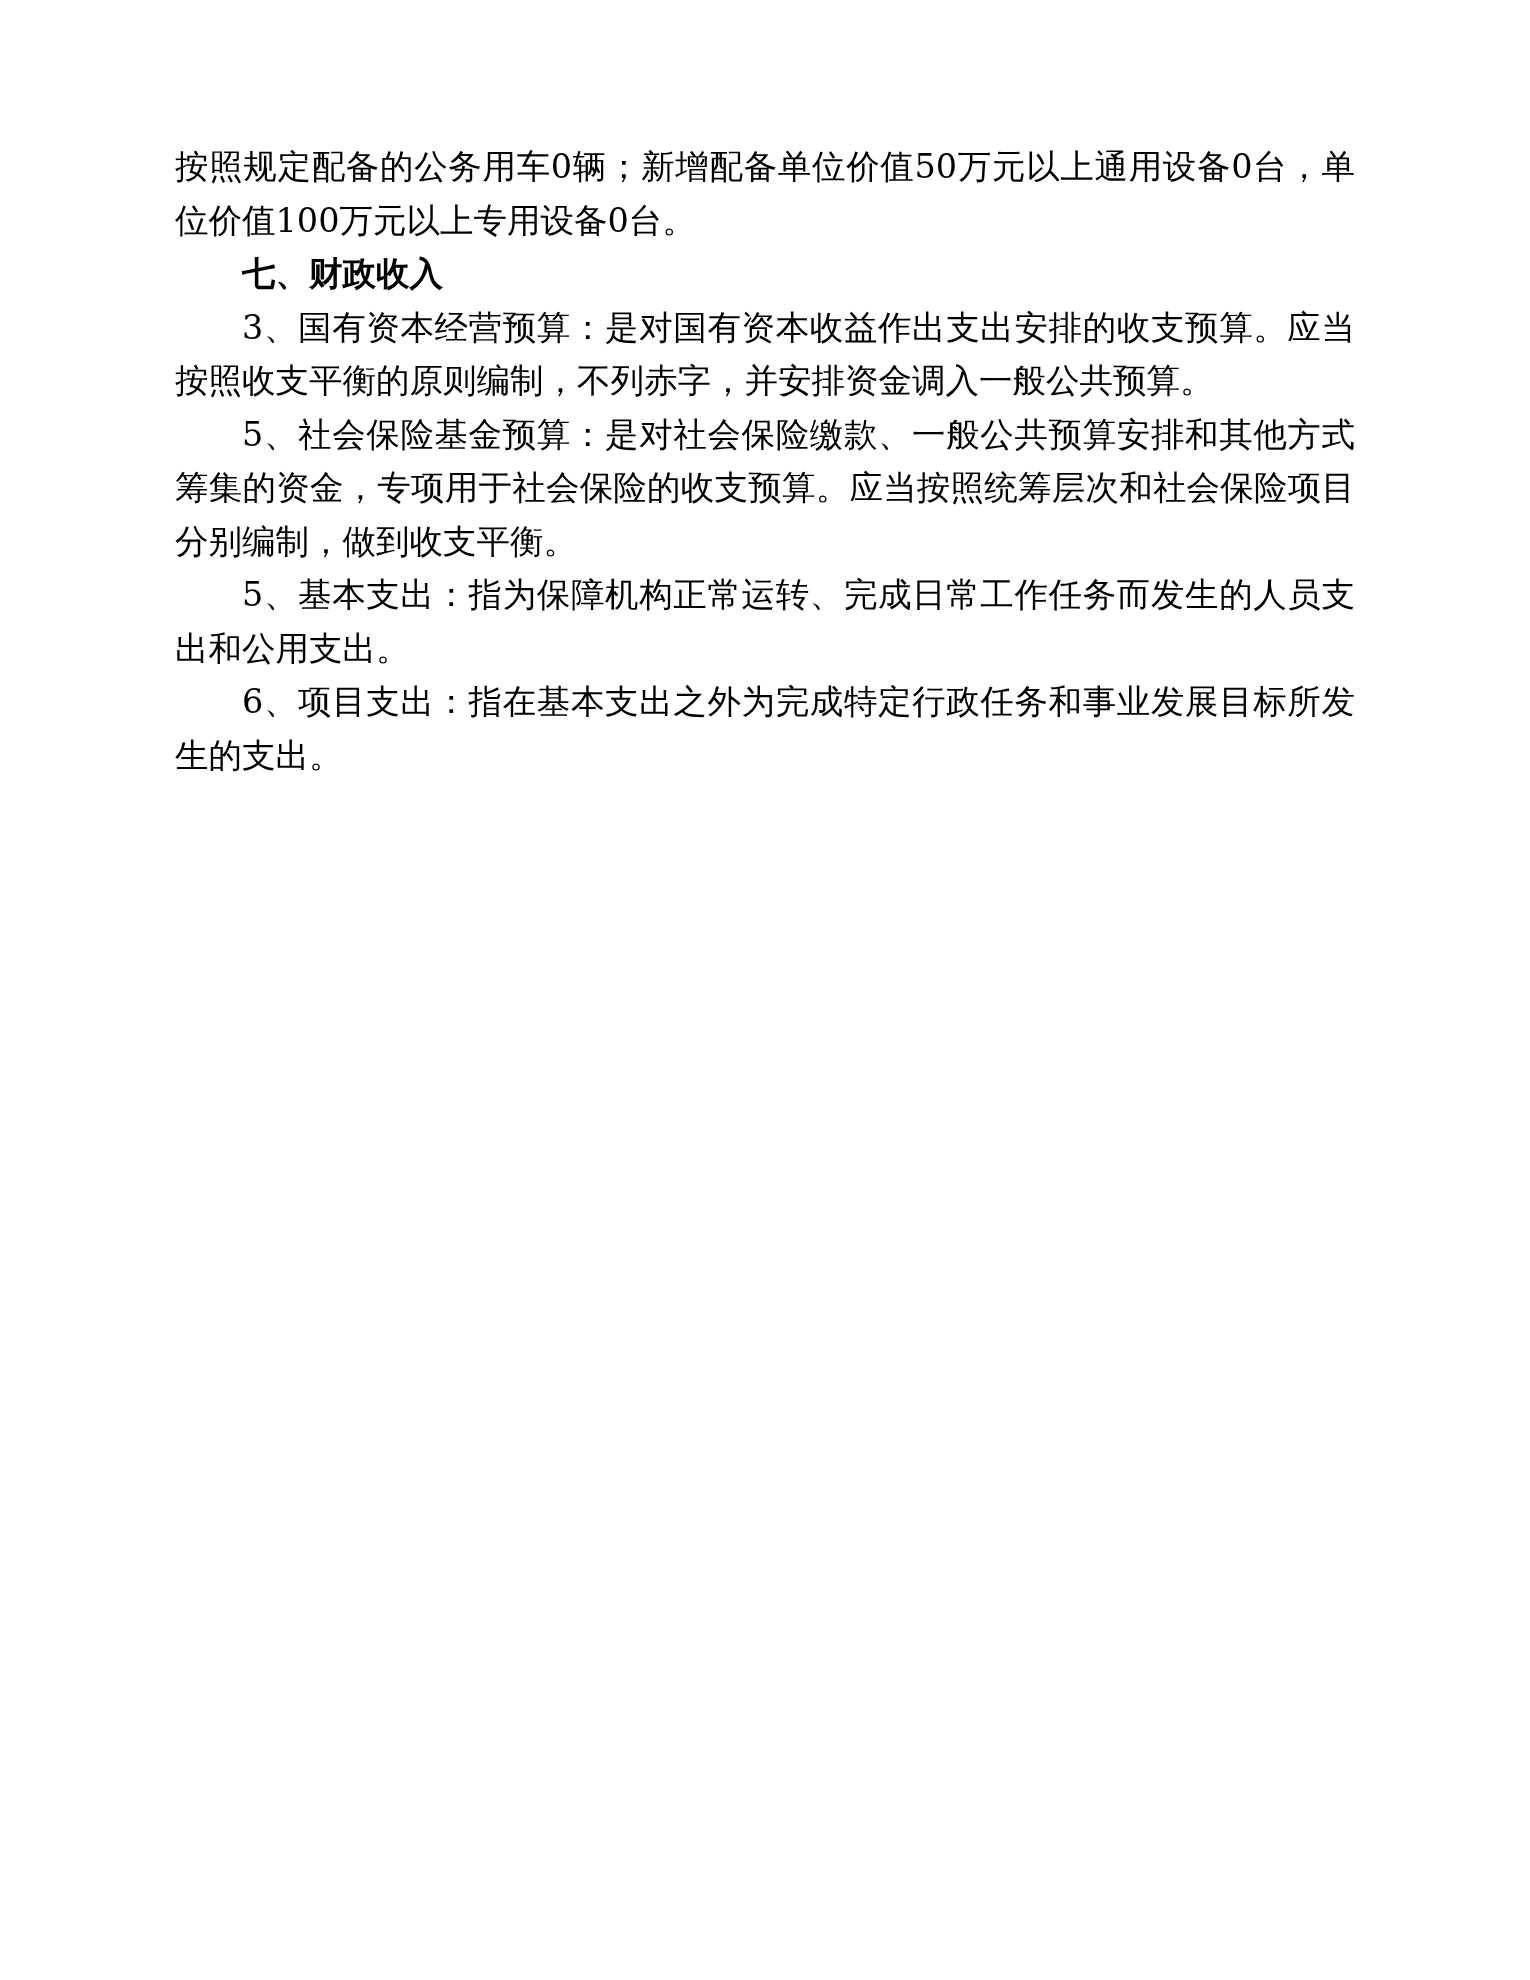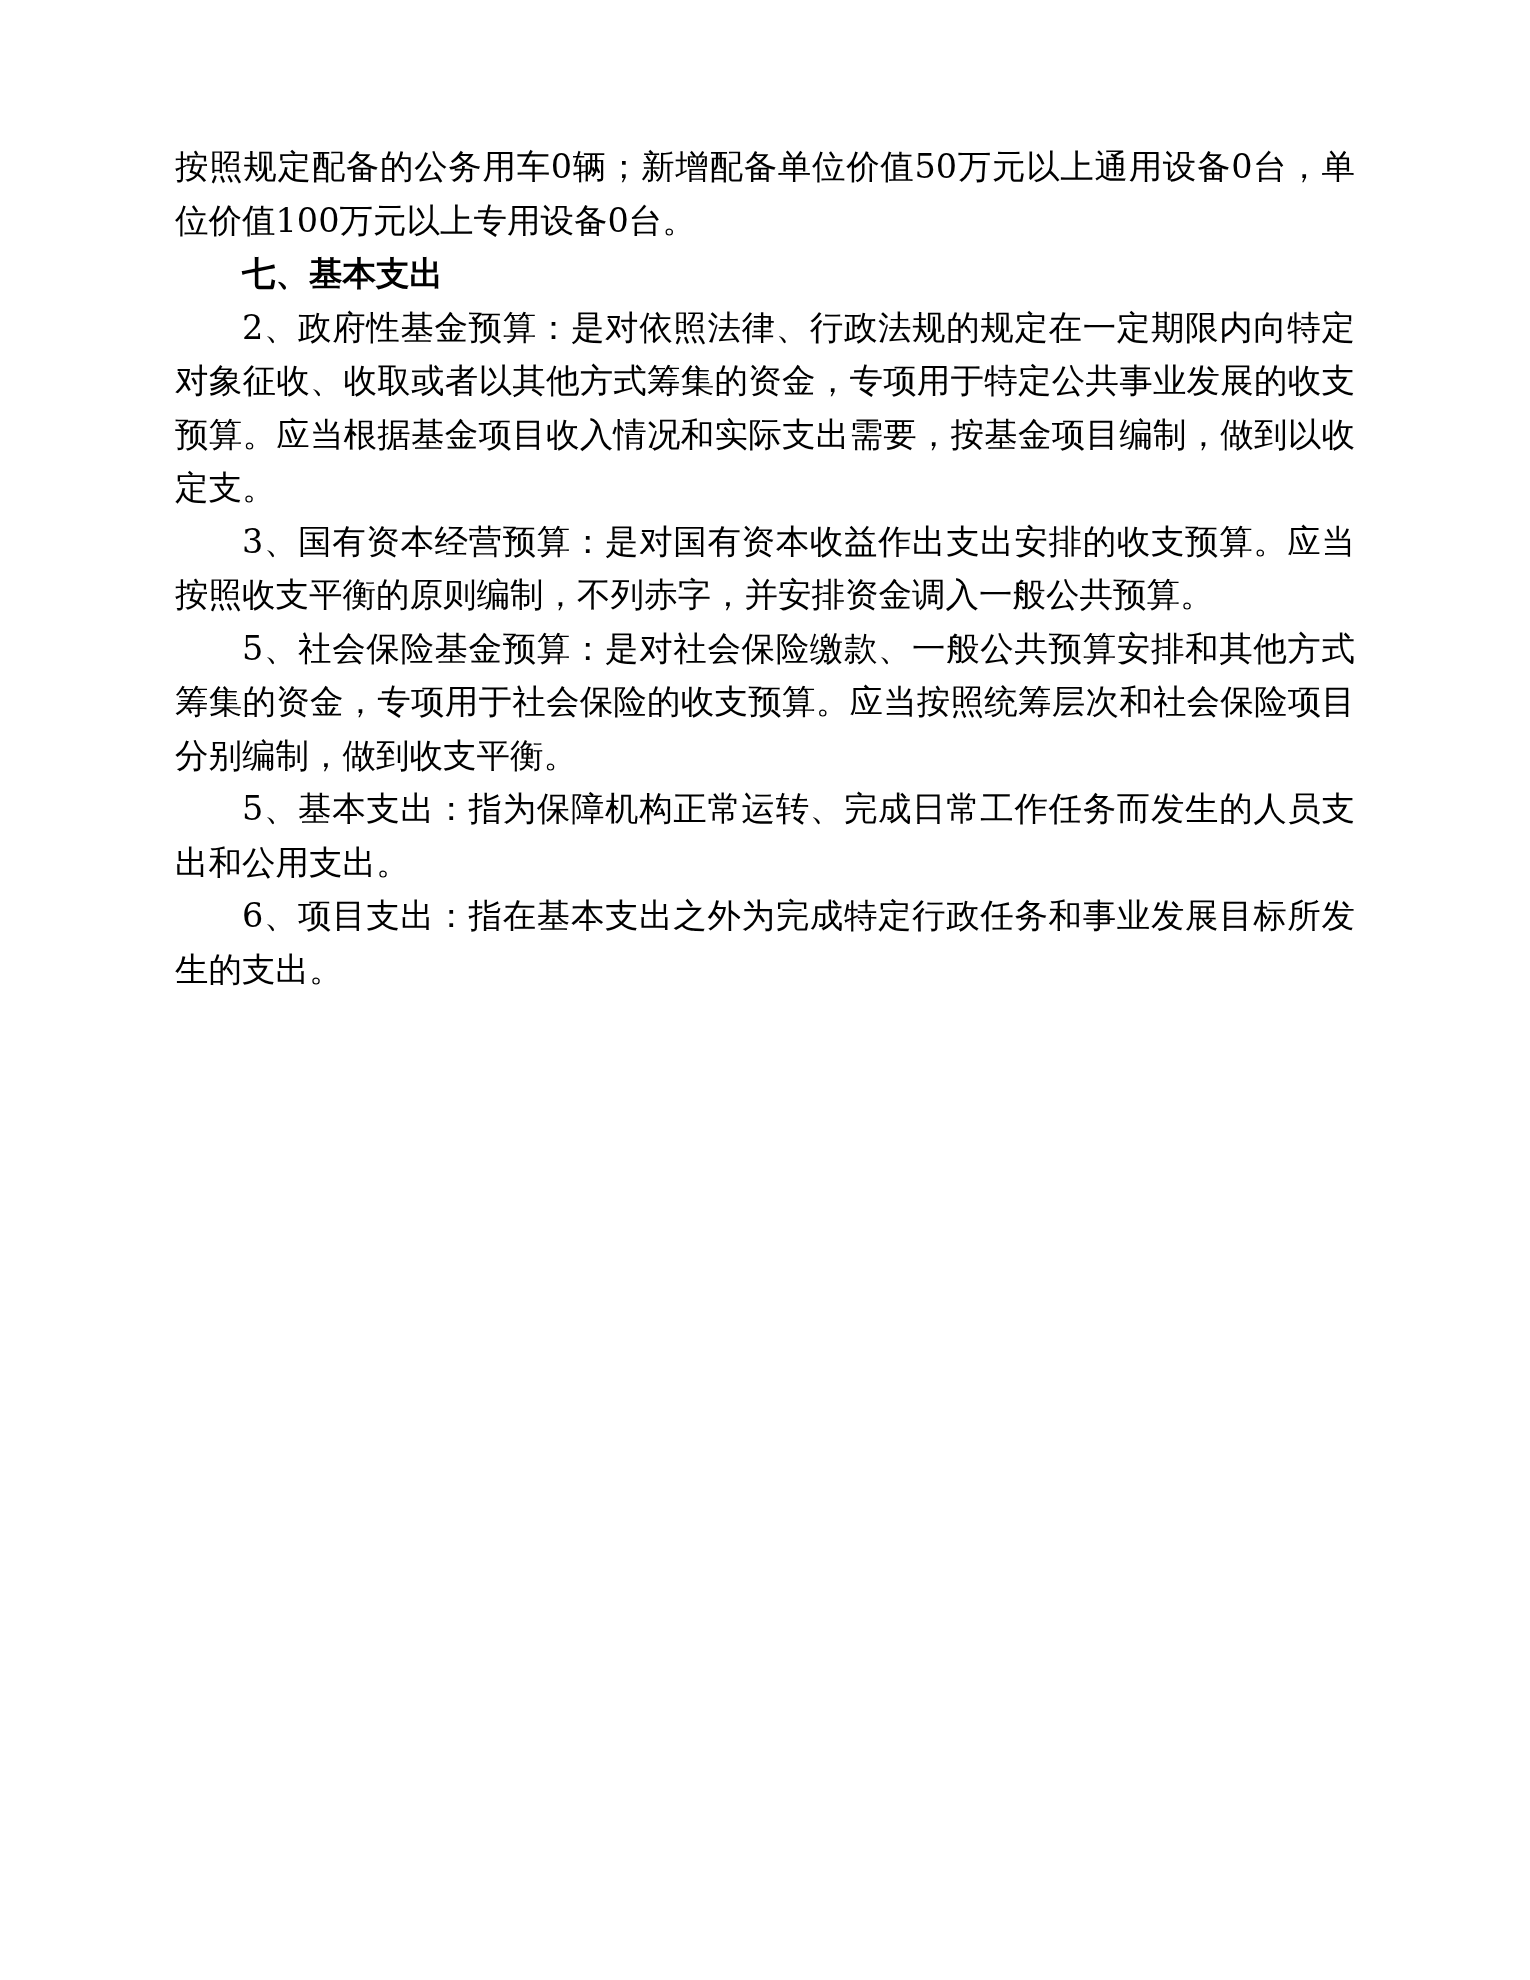--- a/index.html
+++ b/index.html
@@ -43,24 +43,23 @@
 </style>
 </head>
 <body>
 
 <div class="page">
   <div class="doc-body">
 
     <p class="plain">按照规定配备的公务用车0辆；新增配备单位价值50万元以上通用设备0台，单位价值100万元以上专用设备0台。</p>
 
 
-    <p class="heading">七、基本支出</p>
+    <p class="heading">七、财政收入</p>
 
 
-    <p class="indent">2、政府性基金预算：是对依照法律、行政法规的规定在一定期限内向特定对象征收、收取或者以其他方式筹集的资金，专项用于特定公共事业发展的收支预算。应当根据基金项目收入情况和实际支出需要，按基金项目编制，做到以收定支。</p>
 
     <p class="indent">3、国有资本经营预算：是对国有资本收益作出支出安排的收支预算。应当按照收支平衡的原则编制，不列赤字，并安排资金调入一般公共预算。</p>
 
     <p class="indent">5、社会保险基金预算：是对社会保险缴款、一般公共预算安排和其他方式筹集的资金，专项用于社会保险的收支预算。应当按照统筹层次和社会保险项目分别编制，做到收支平衡。</p>
 
     <p class="indent">5、基本支出：指为保障机构正常运转、完成日常工作任务而发生的人员支出和公用支出。</p>
 
     <p class="indent">6、项目支出：指在基本支出之外为完成特定行政任务和事业发展目标所发生的支出。</p>
 
 

